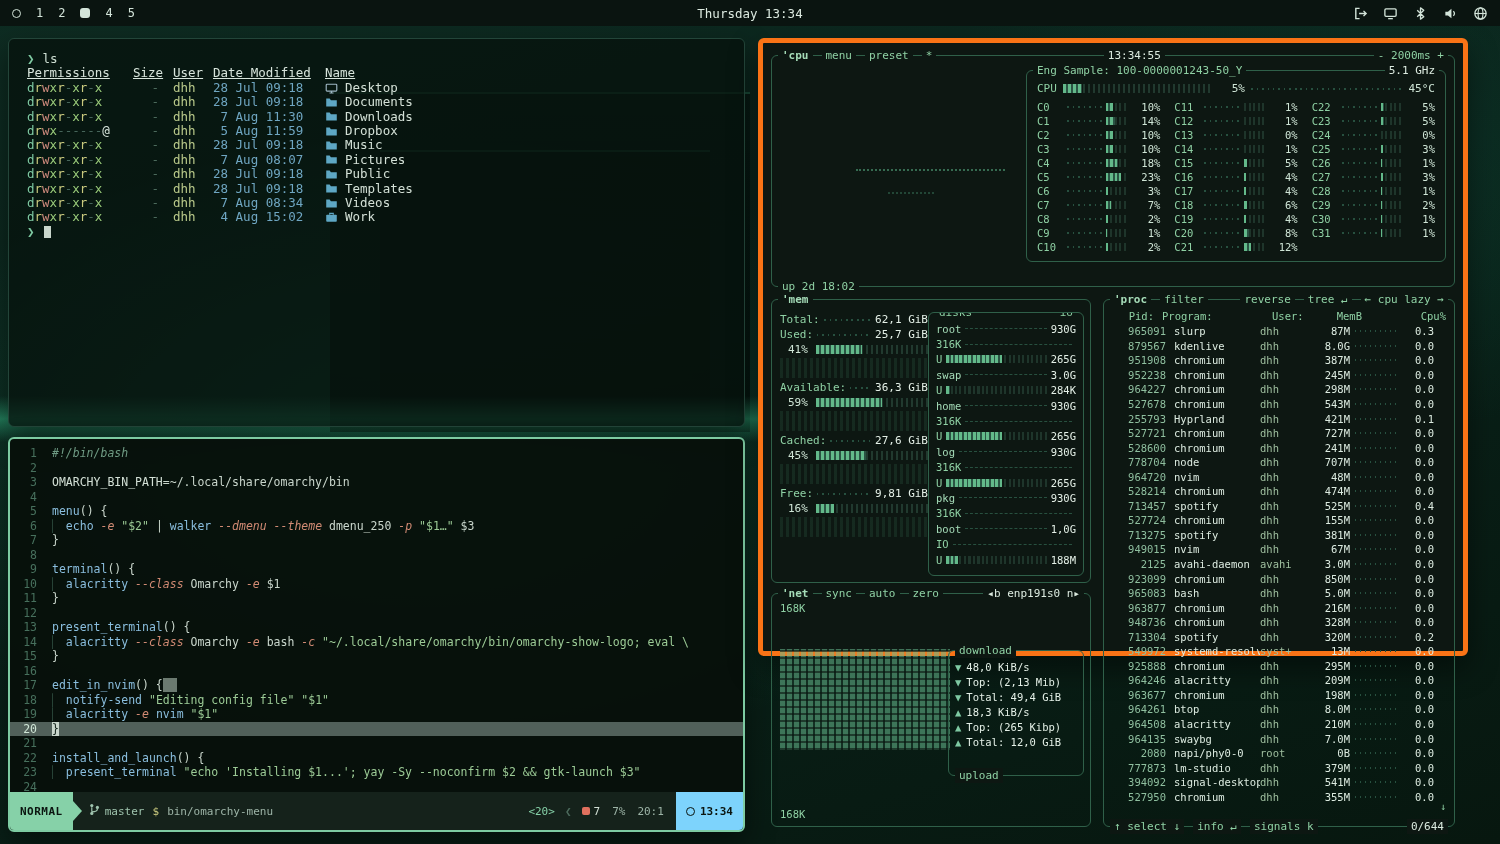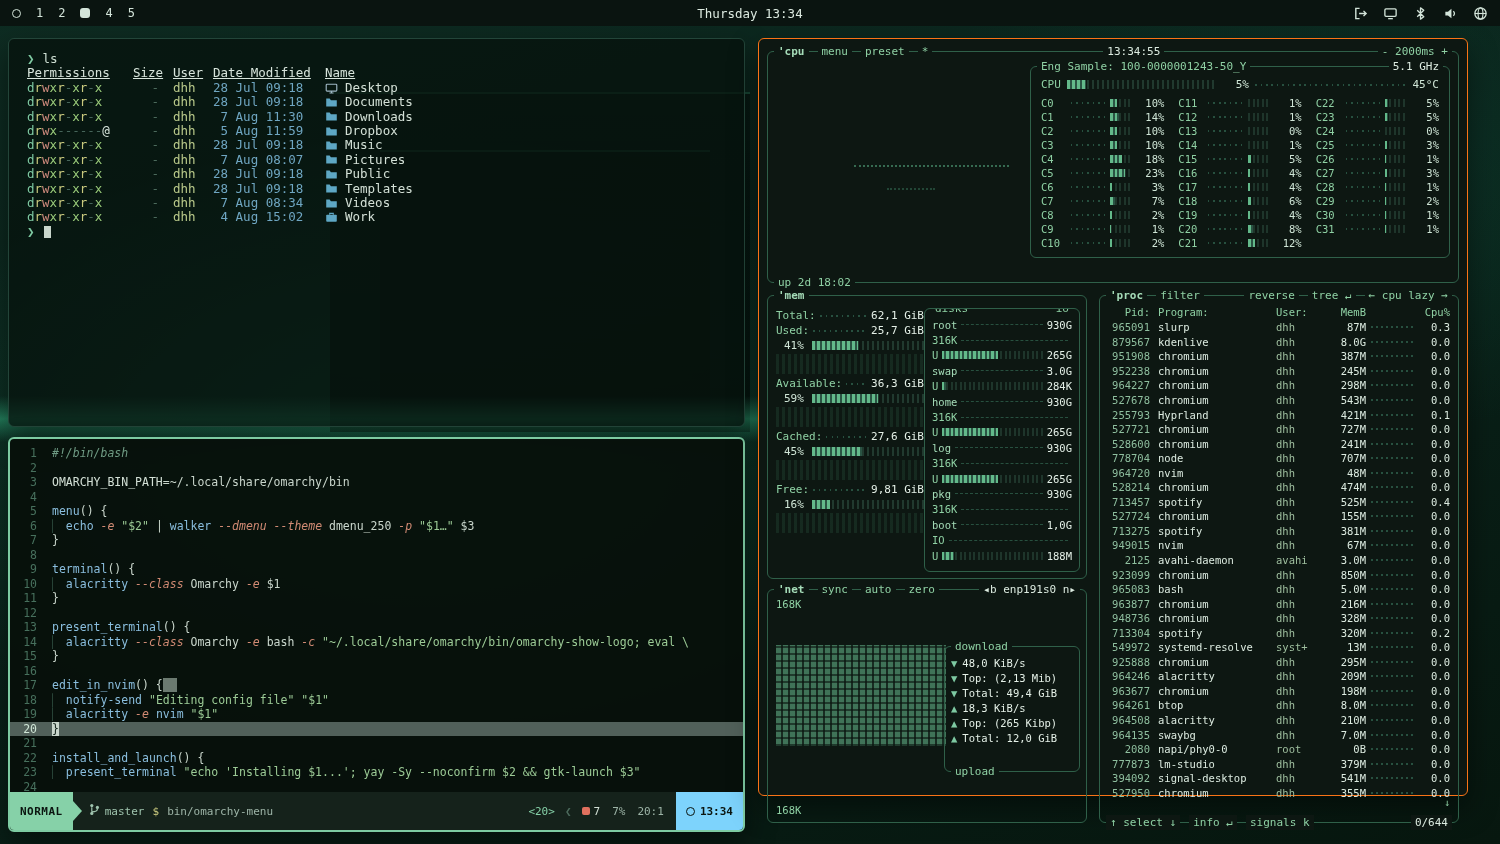--- a/index.html
+++ b/index.html
@@ -30,21 +30,21 @@
   .topbar-clock{position:absolute;left:0;right:0;text-align:center;color:#dbe9df;font-size:12.5px}
   .tray{margin-left:auto;display:flex;gap:15px;align-items:center;z-index:2}
   .tray-it{display:flex;align-items:center;cursor:pointer}
 
   
   .win{position:absolute;border-radius:6px;box-shadow:0 12px 30px rgba(0,0,0,.45)}
   .ls-win{left:8px;top:38px;width:737px;height:389px;background:rgba(7,18,13,.78);
     border:1px solid #234539;padding:13px 18px;font-size:12.5px;line-height:14.4px;color:#cfe0d4}
   .ed-win{left:8px;top:437px;width:737px;height:395px;background:rgba(7,16,11,.95);
     border:2px solid #7dcba2;overflow:hidden}
-  .btop-win{left:758px;top:38px;width:710px;height:758px;background:#0d1712;border:1px solid #f97316}
+  .btop-win{left:758px;top:38px;width:710px;height:618px;background:#0d1712;border:5px solid #f97316}
 
   
   .lsline{display:flex;align-items:center;white-space:pre}
   .prompt{color:#7ec9a2;font-weight:bold;margin-right:8px}
   .curblk{display:inline-block;width:7px;height:12px;background:#c9d6cc;margin-left:1px}
   .ls-h,.ls-row{display:flex;align-items:center;height:14.4px;white-space:pre}
   .hu{text-decoration:underline;color:#d8e5dc}
   .h-perm,.c-perm{width:106px}
   .h-size,.c-size{width:30px;text-align:right;padding-right:4px}
   .h-user,.c-user{width:44px;padding-left:10px}
@@ -175,21 +175,21 @@
   .proc-head{display:flex;padding:10px 8px 0;font-size:10.5px}
   .proc-head span{color:#8fd1a4}
   .p-pid{width:50px;text-align:right;padding-right:8px;color:#8fbf9f}
   .p-prog{flex:1;color:#dcebe0;overflow:hidden;white-space:nowrap}
   .p-user{width:48px;color:#9fbf9f}
   .p-mem{width:42px;text-align:right;color:#dcebe0}
   .p-dots{width:44px;margin:0 5px;height:2px;align-self:center;
     background:repeating-linear-gradient(90deg,#27503f 0 1.5px,transparent 1.5px 5px)}
   .proc-head .p-dots{background:none}
   .p-cpu{width:30px;text-align:right;color:#dcebe0}
-  .proc-rows{margin:2px 4px 0;height:487px;overflow:hidden}
+  .proc-rows{margin:2px 16px 0;height:487px;overflow:hidden}
   .proc-row{display:flex;align-items:center;height:14.55px;font-size:10.5px;padding:0 4px;cursor:pointer}
   .scrolldn{position:absolute;right:8px;bottom:14px;color:#8fd1a4;font-size:10px}
 </style>
 </head>
 <body>
 
 <div class="desktop">
 
   <div class="scene">
     <div class="bldg"></div>

